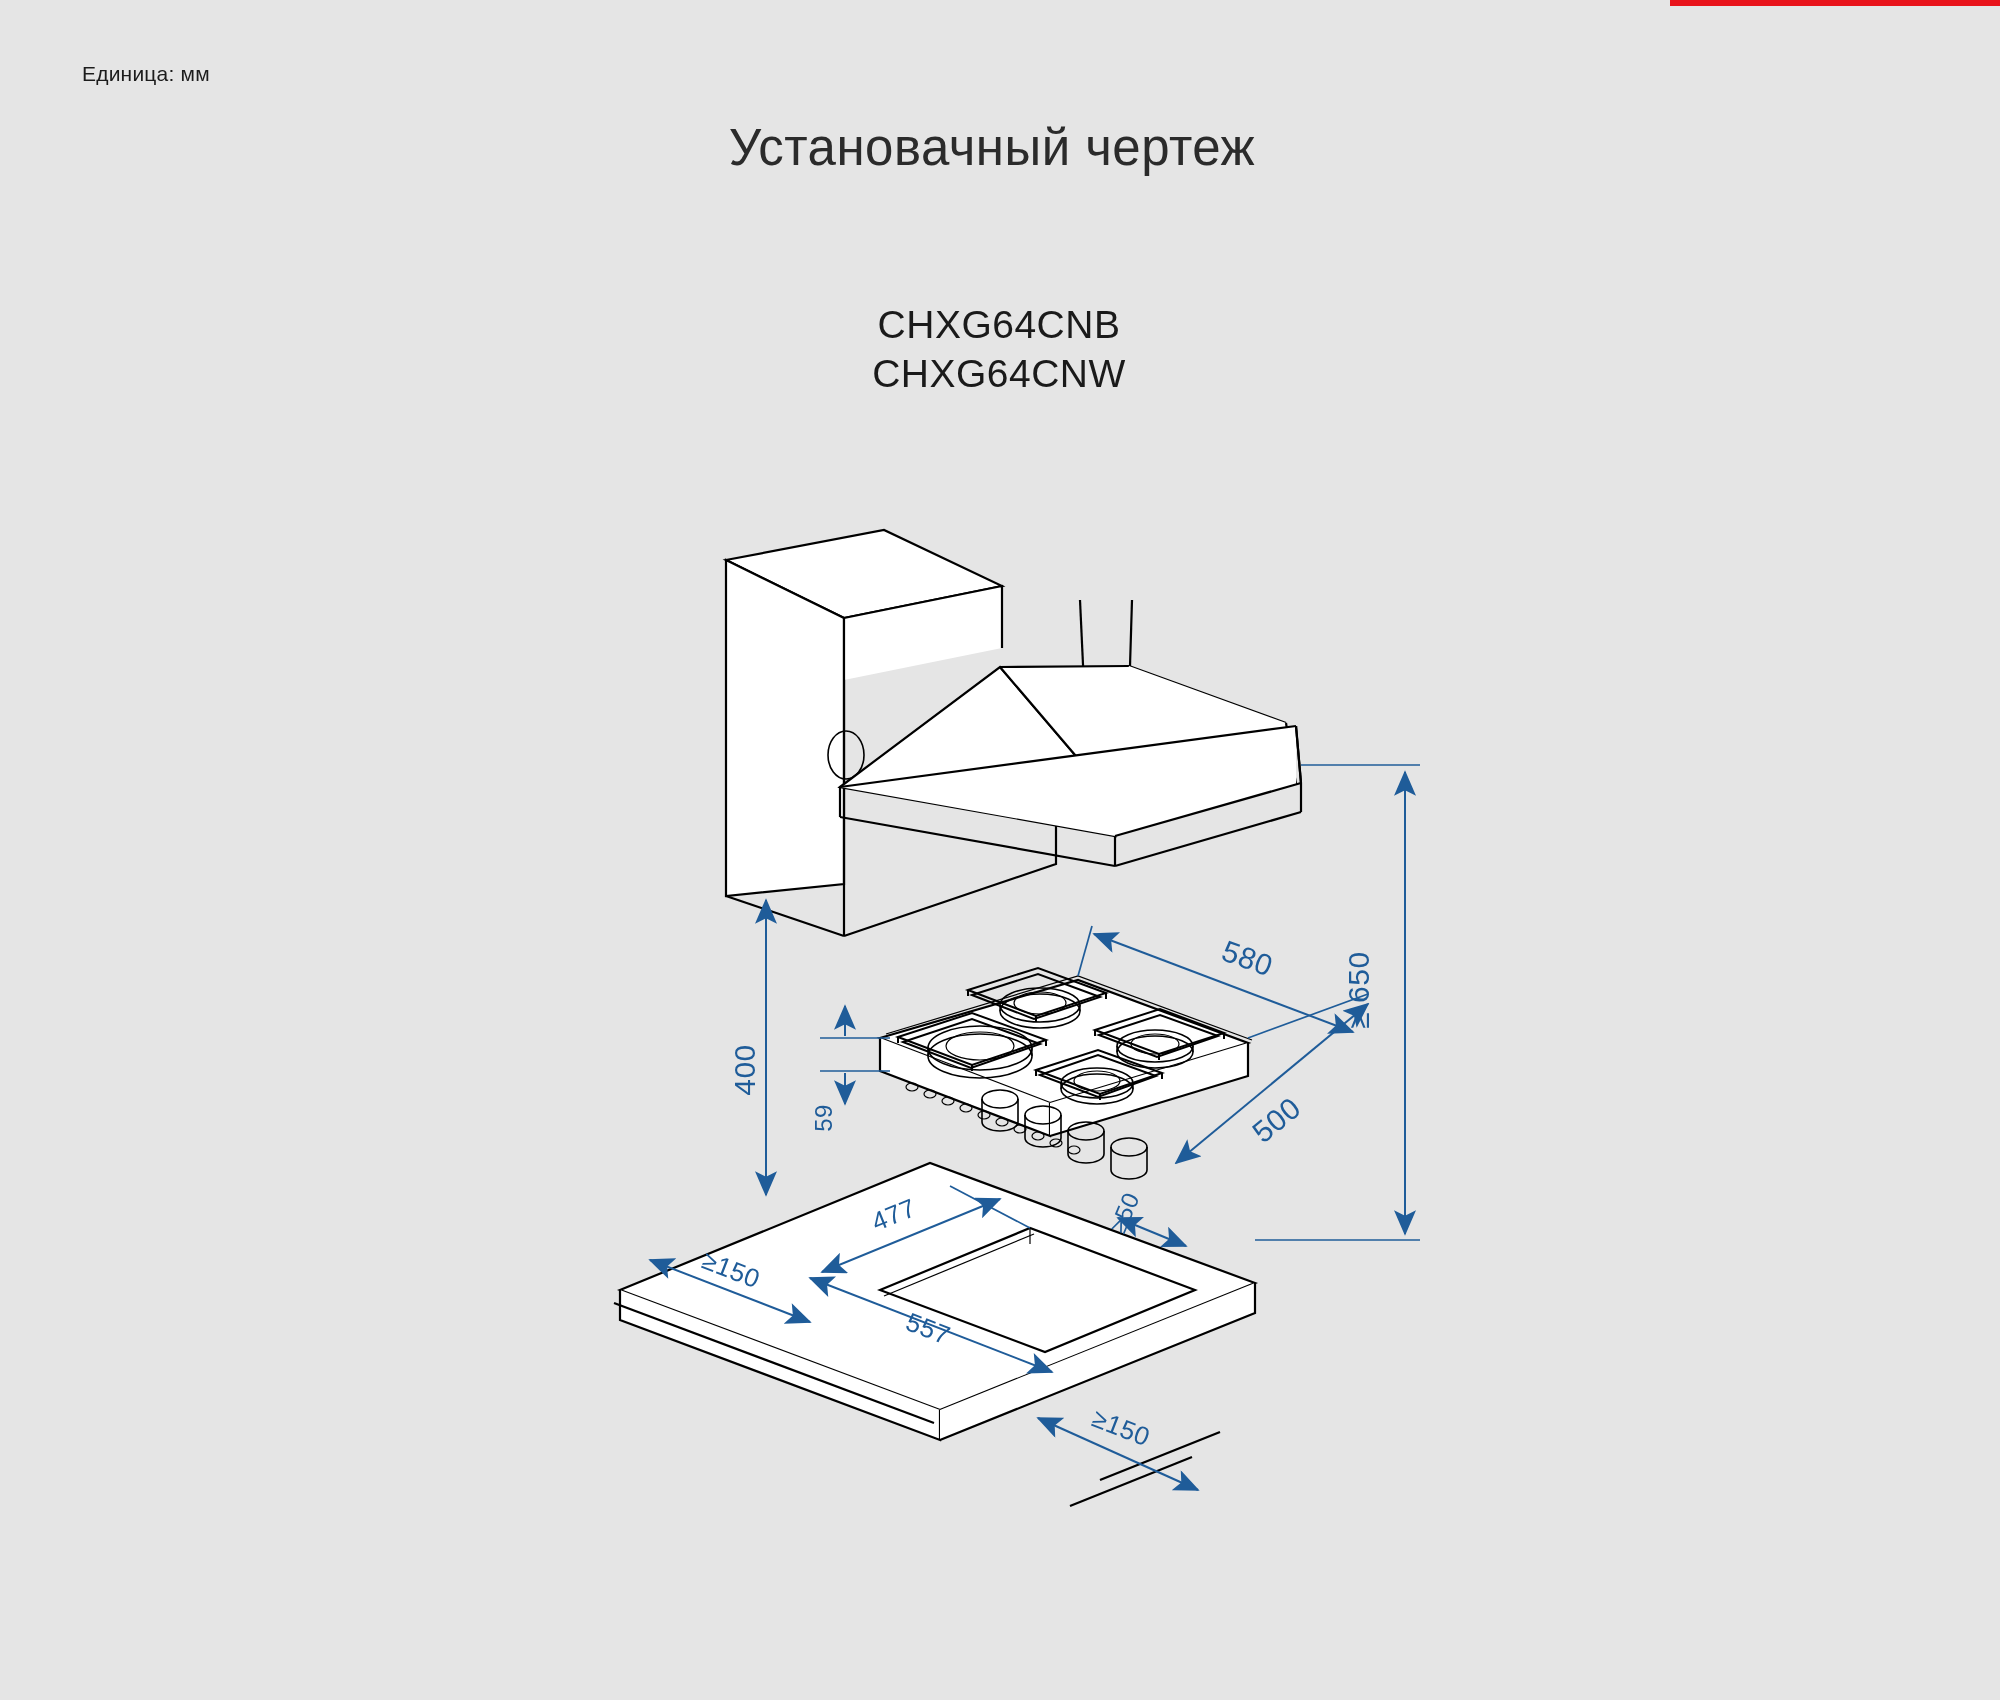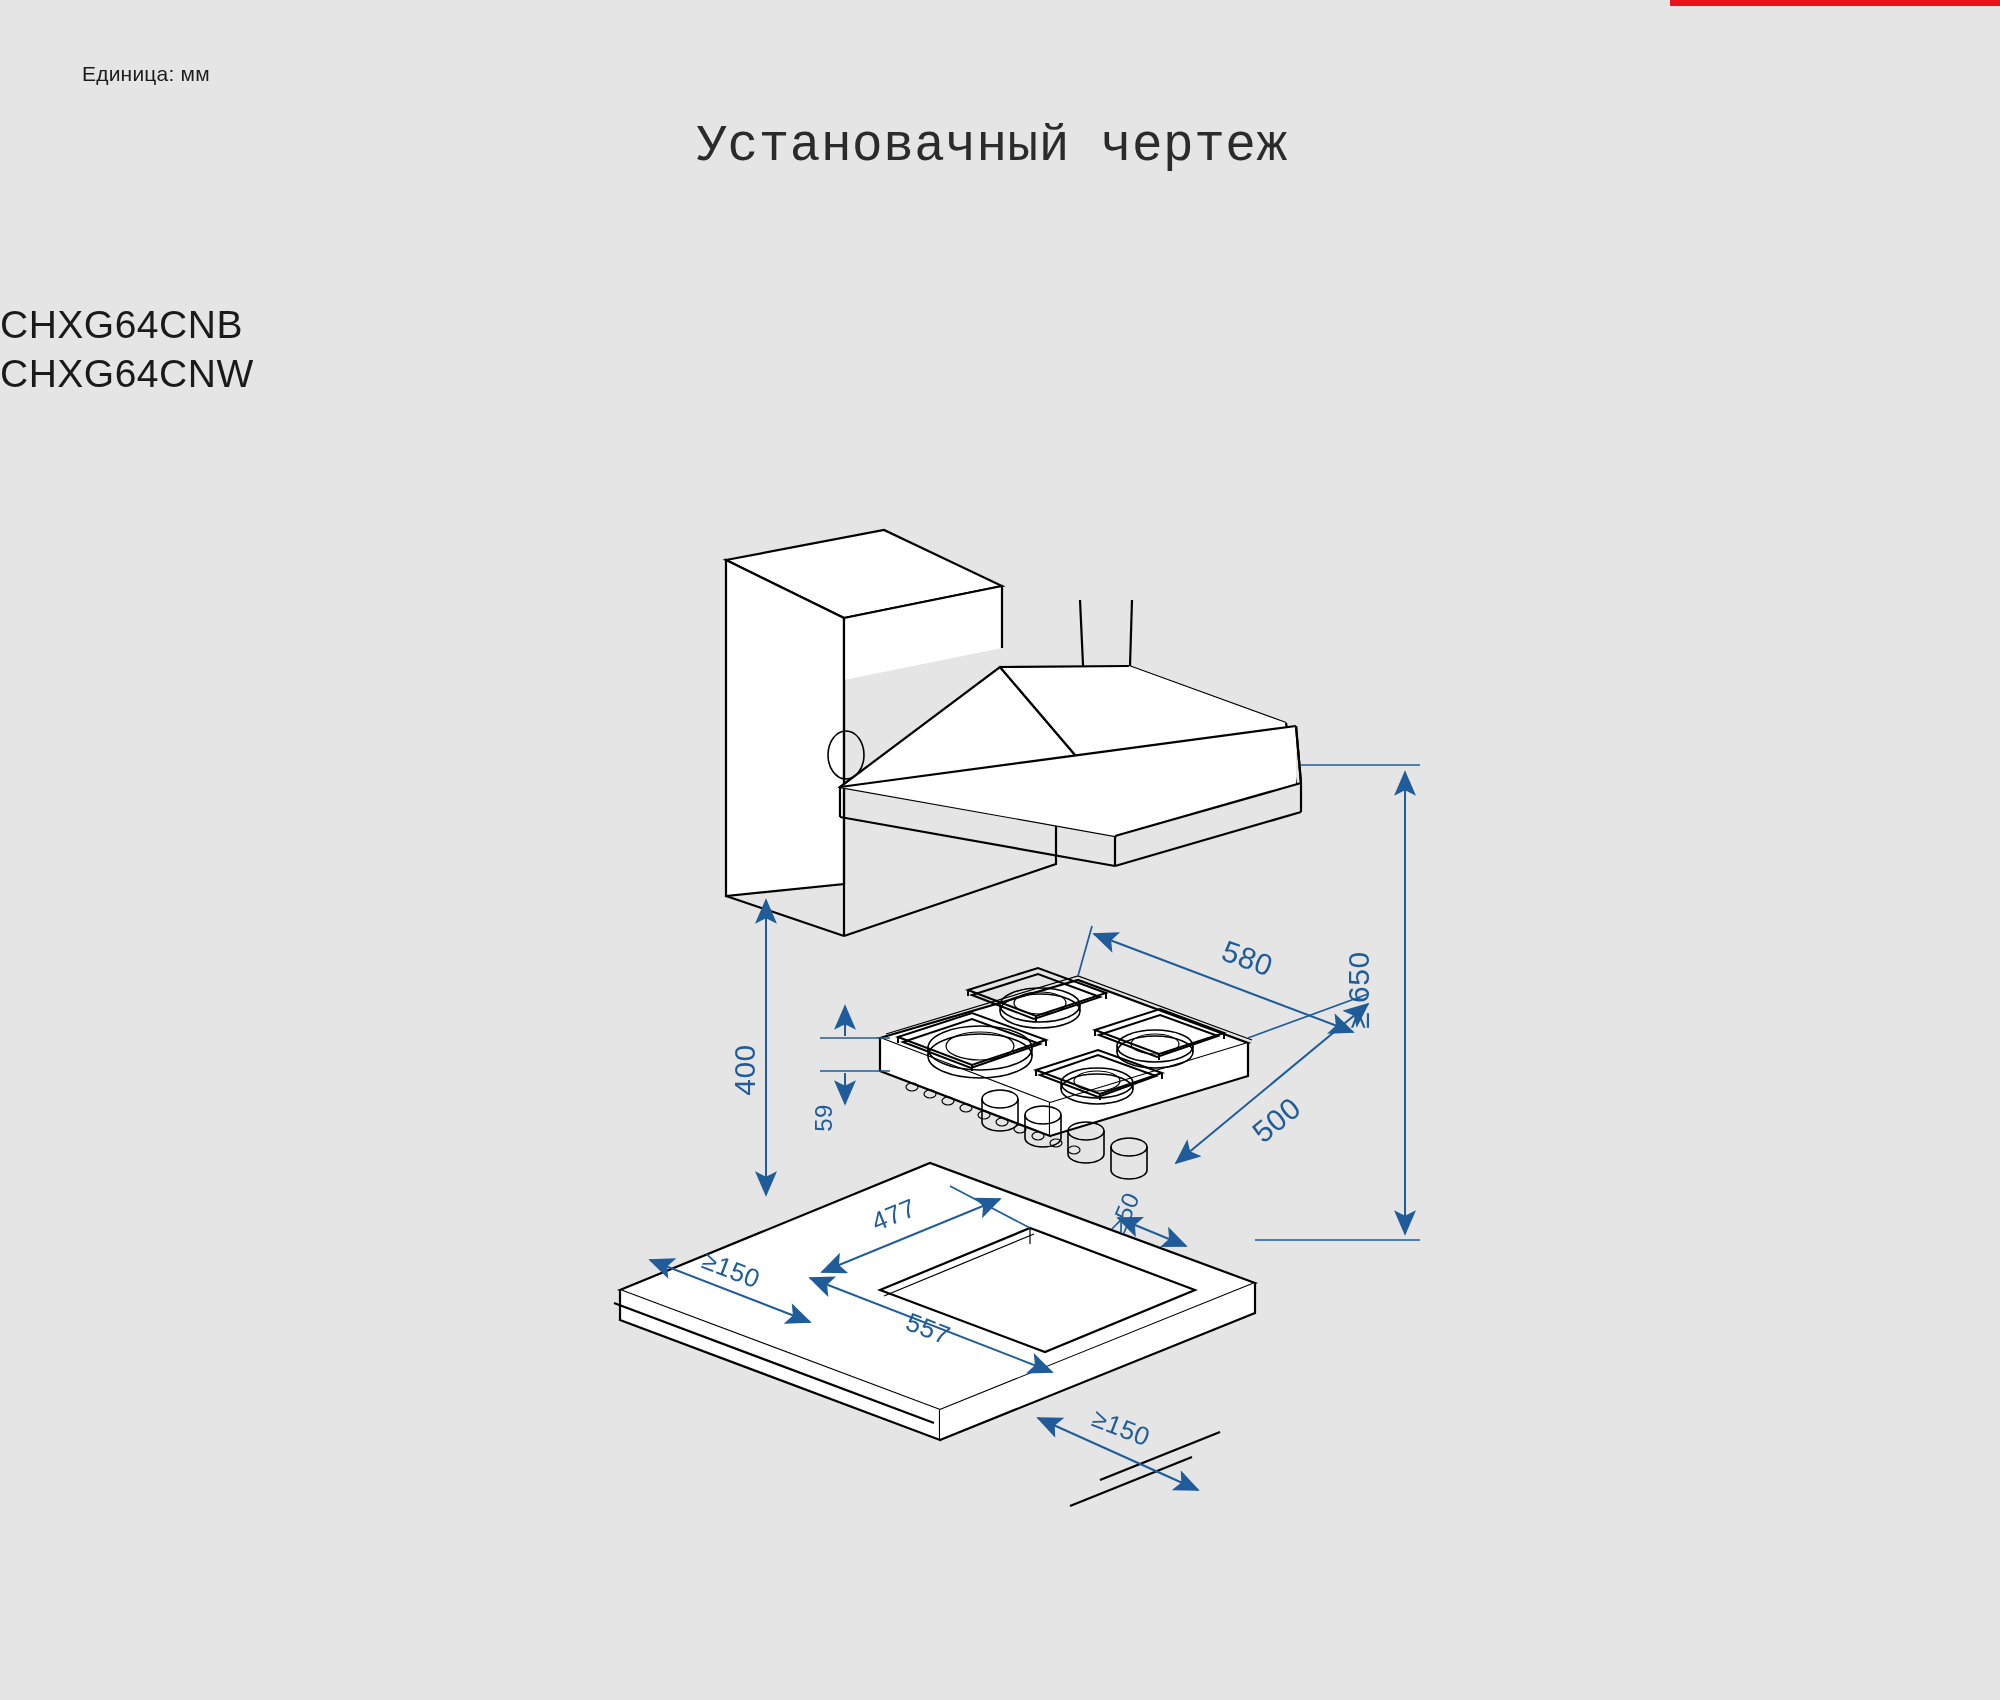--- a/index.html
+++ b/index.html
@@ -40,27 +40,27 @@
   .title {
     position: absolute;
     left: 0;
     right: 16px;
     top: 118px;
     text-align: center;
     font-size: 51px;
     font-weight: 400;
     color: #2b2b2b;
     letter-spacing: 0.5px;
-    font-family: Liberation Mono, monospace;
   }
   .models {
     position: absolute;
     left: 0;
     right: 2px;
     top: 300px;
+    text-align: center;
     font-size: 39px;
     line-height: 1.26;
     color: #1a1a1a;
     letter-spacing: 0.5px;
   }
   .models div { display: block; }
   svg.draw {
     position: absolute;
     left: 0;
     top: 0;

